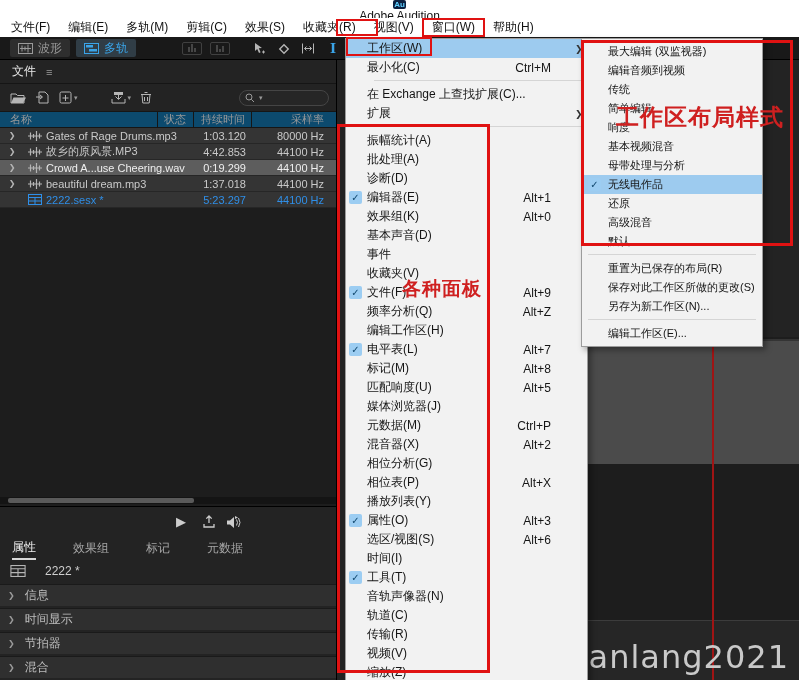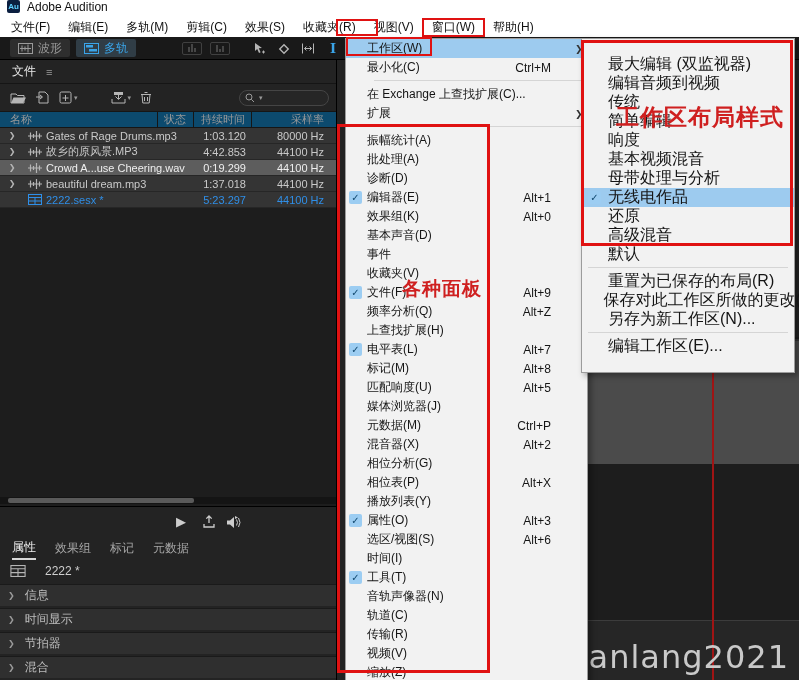--- a/index.html
+++ b/index.html
@@ -1,21 +1,21 @@
 <!DOCTYPE html>
 <html><head>
 <meta charset="utf-8">
 <style>
   html,body{margin:0;padding:0;background:#ffffff;}
   *{box-sizing:border-box;}
   .app{position:relative;width:799px;height:680px;overflow:hidden;background:#232323;
        font-family:"Liberation Sans","DejaVu Sans",sans-serif;-webkit-font-smoothing:antialiased;}
 
   
-  .titlebar{position:absolute;left:0;top:0;width:100%;height:18px;background:#fff;display:flex;}
+  .titlebar{position:absolute;left:0;top:0;width:100%;height:18px;background:#fff;display:flex;align-items:center;flex-direction:column;}
   .aulogo{width:13px;height:13px;margin:0 7px 0 7px;background:#0b1f40;color:#5fd0ff;font-size:8px;font-weight:bold;
           display:flex;align-items:center;justify-content:center;border-radius:2px;}
   .apptitle{font-size:12px;color:#111;}
 
   
   .menubar{position:absolute;left:0;top:18px;width:100%;height:19px;background:#fff;display:flex;align-items:center;padding-left:2px;}
   .mbitem{font-size:12px;color:#111;padding:0 9px;line-height:17px;white-space:nowrap;}
   .mbitem.boxed{outline:2px solid #e01212;outline-offset:-1px;}
 
   
@@ -68,21 +68,21 @@
   .hthumb{position:absolute;left:8px;top:1px;width:186px;height:5px;border-radius:2px;background:#5a5a5a;}
 
   
   .transport{position:absolute;left:0;top:506px;width:337px;height:31px;background:#232323;border-top:1px solid #000;border-right:1px solid #000;}
   .tplay{position:absolute;left:176px;top:7px;color:#cdcdcd;font-size:13px;}
   .texport{position:absolute;left:202px;top:8px;color:#cdcdcd;}
   .tspeaker{position:absolute;left:226px;top:8px;color:#cdcdcd;}
 
   
   .props{position:absolute;left:0;top:537px;width:337px;height:143px;background:#232323;border-right:1px solid #000;}
-  .proptabs{height:23px;display:flex;align-items:center;gap:19px;padding-left:12px;}
+  .proptabs{height:23px;display:flex;align-items:center;gap:37px;padding-left:12px;}
   .ptab{font-size:12px;color:#a6a6a6;display:flex;align-items:center;gap:8px;height:100%;}
   .ptab.active{color:#f0f0f0;border-bottom:2px solid #d8d8d8;}
   .sessrow{height:22px;display:flex;align-items:center;gap:19px;padding-left:10px;font-size:12px;color:#cfcfcf;}
   .sections{margin-top:2px;}
   .sect{height:22px;margin-top:2px;background:#2f2f2f;border-top:1px solid #1a1a1a;display:flex;align-items:center;gap:10px;
         padding-left:8px;font-size:12px;color:#bdbdbd;}
   .schev{font-size:8px;color:#9a9a9a;}
 
   
   .stage{position:absolute;left:588px;top:337px;right:0;bottom:0;background:#1d1d1d;}
@@ -101,22 +101,22 @@
   .mcheck{width:13px;height:13px;margin:0 5px 0 3px;border-radius:2px;visibility:hidden;display:flex;align-items:center;
           justify-content:center;font-size:10px;color:#11486f;}
   .mitem.checked .mcheck{visibility:visible;background:#9ccdf2;}
   .mcheck::before{content:"✓";}
   .mlabel{flex:1;white-space:nowrap;}
   .mshort{margin-right:24px;color:#151515;}
   .marrow{width:12px;visibility:hidden;font-size:9px;color:#333;}
   .mitem.submenu .marrow{visibility:visible;}
   .marrow::before{content:"❯";}
 
-  .wsmenu{position:absolute;left:581px;top:38px;width:214px;background:#f2f2f2;border:1px solid #9c9c9c;
-          box-shadow:3px 3px 6px rgba(0,0,0,.35);font-size:16px;color:#151515;padding:16px 0;z-index:11;}
+  .wsmenu{position:absolute;left:581px;top:38px;width:182px;background:#f2f2f2;border:1px solid #9c9c9c;
+          box-shadow:3px 3px 6px rgba(0,0,0,.35);font-size:11px;color:#151515;padding:3px 0;z-index:11;}
   .wsmenu .mcheck{margin:0 7px 0 6px;}
   .wsmenu .mitem.sep{margin:3px 6px 4px 6px;}
 
   
   .redbox{position:absolute;border:3px solid #e01212;z-index:20;pointer-events:none;}
   .red1{left:336px;top:19px;width:42px;height:17px;border-width:2px;}
   .red2{left:346px;top:37px;width:86px;height:19px;border-width:2px;}
   .red3{left:337px;top:124px;width:153px;height:549px;}
   .red4{left:581px;top:40px;width:212px;height:206px;}
   .ann{position:absolute;z-index:21;color:#cf2020;font-weight:bold;pointer-events:none;white-space:nowrap;}
@@ -499,21 +499,21 @@
         <span class="marrow"></span>
       </div>
       <div class="mitem">
         <span class="mcheck"></span>
         <span class="mlabel">频率分析(Q)</span>
         <span class="mshort">Alt+Z</span>
         <span class="marrow"></span>
       </div>
       <div class="mitem">
         <span class="mcheck"></span>
-        <span class="mlabel">上查找扩展(H)</span>
+        <span class="mlabel">编辑工作区(H)</span>
         <span class="mshort"></span>
         <span class="marrow"></span>
       </div>
       <div class="mitem checked">
         <span class="mcheck"></span>
         <span class="mlabel">电平表(L)</span>
         <span class="mshort">Alt+7</span>
         <span class="marrow"></span>
       </div>
       <div class="mitem">

